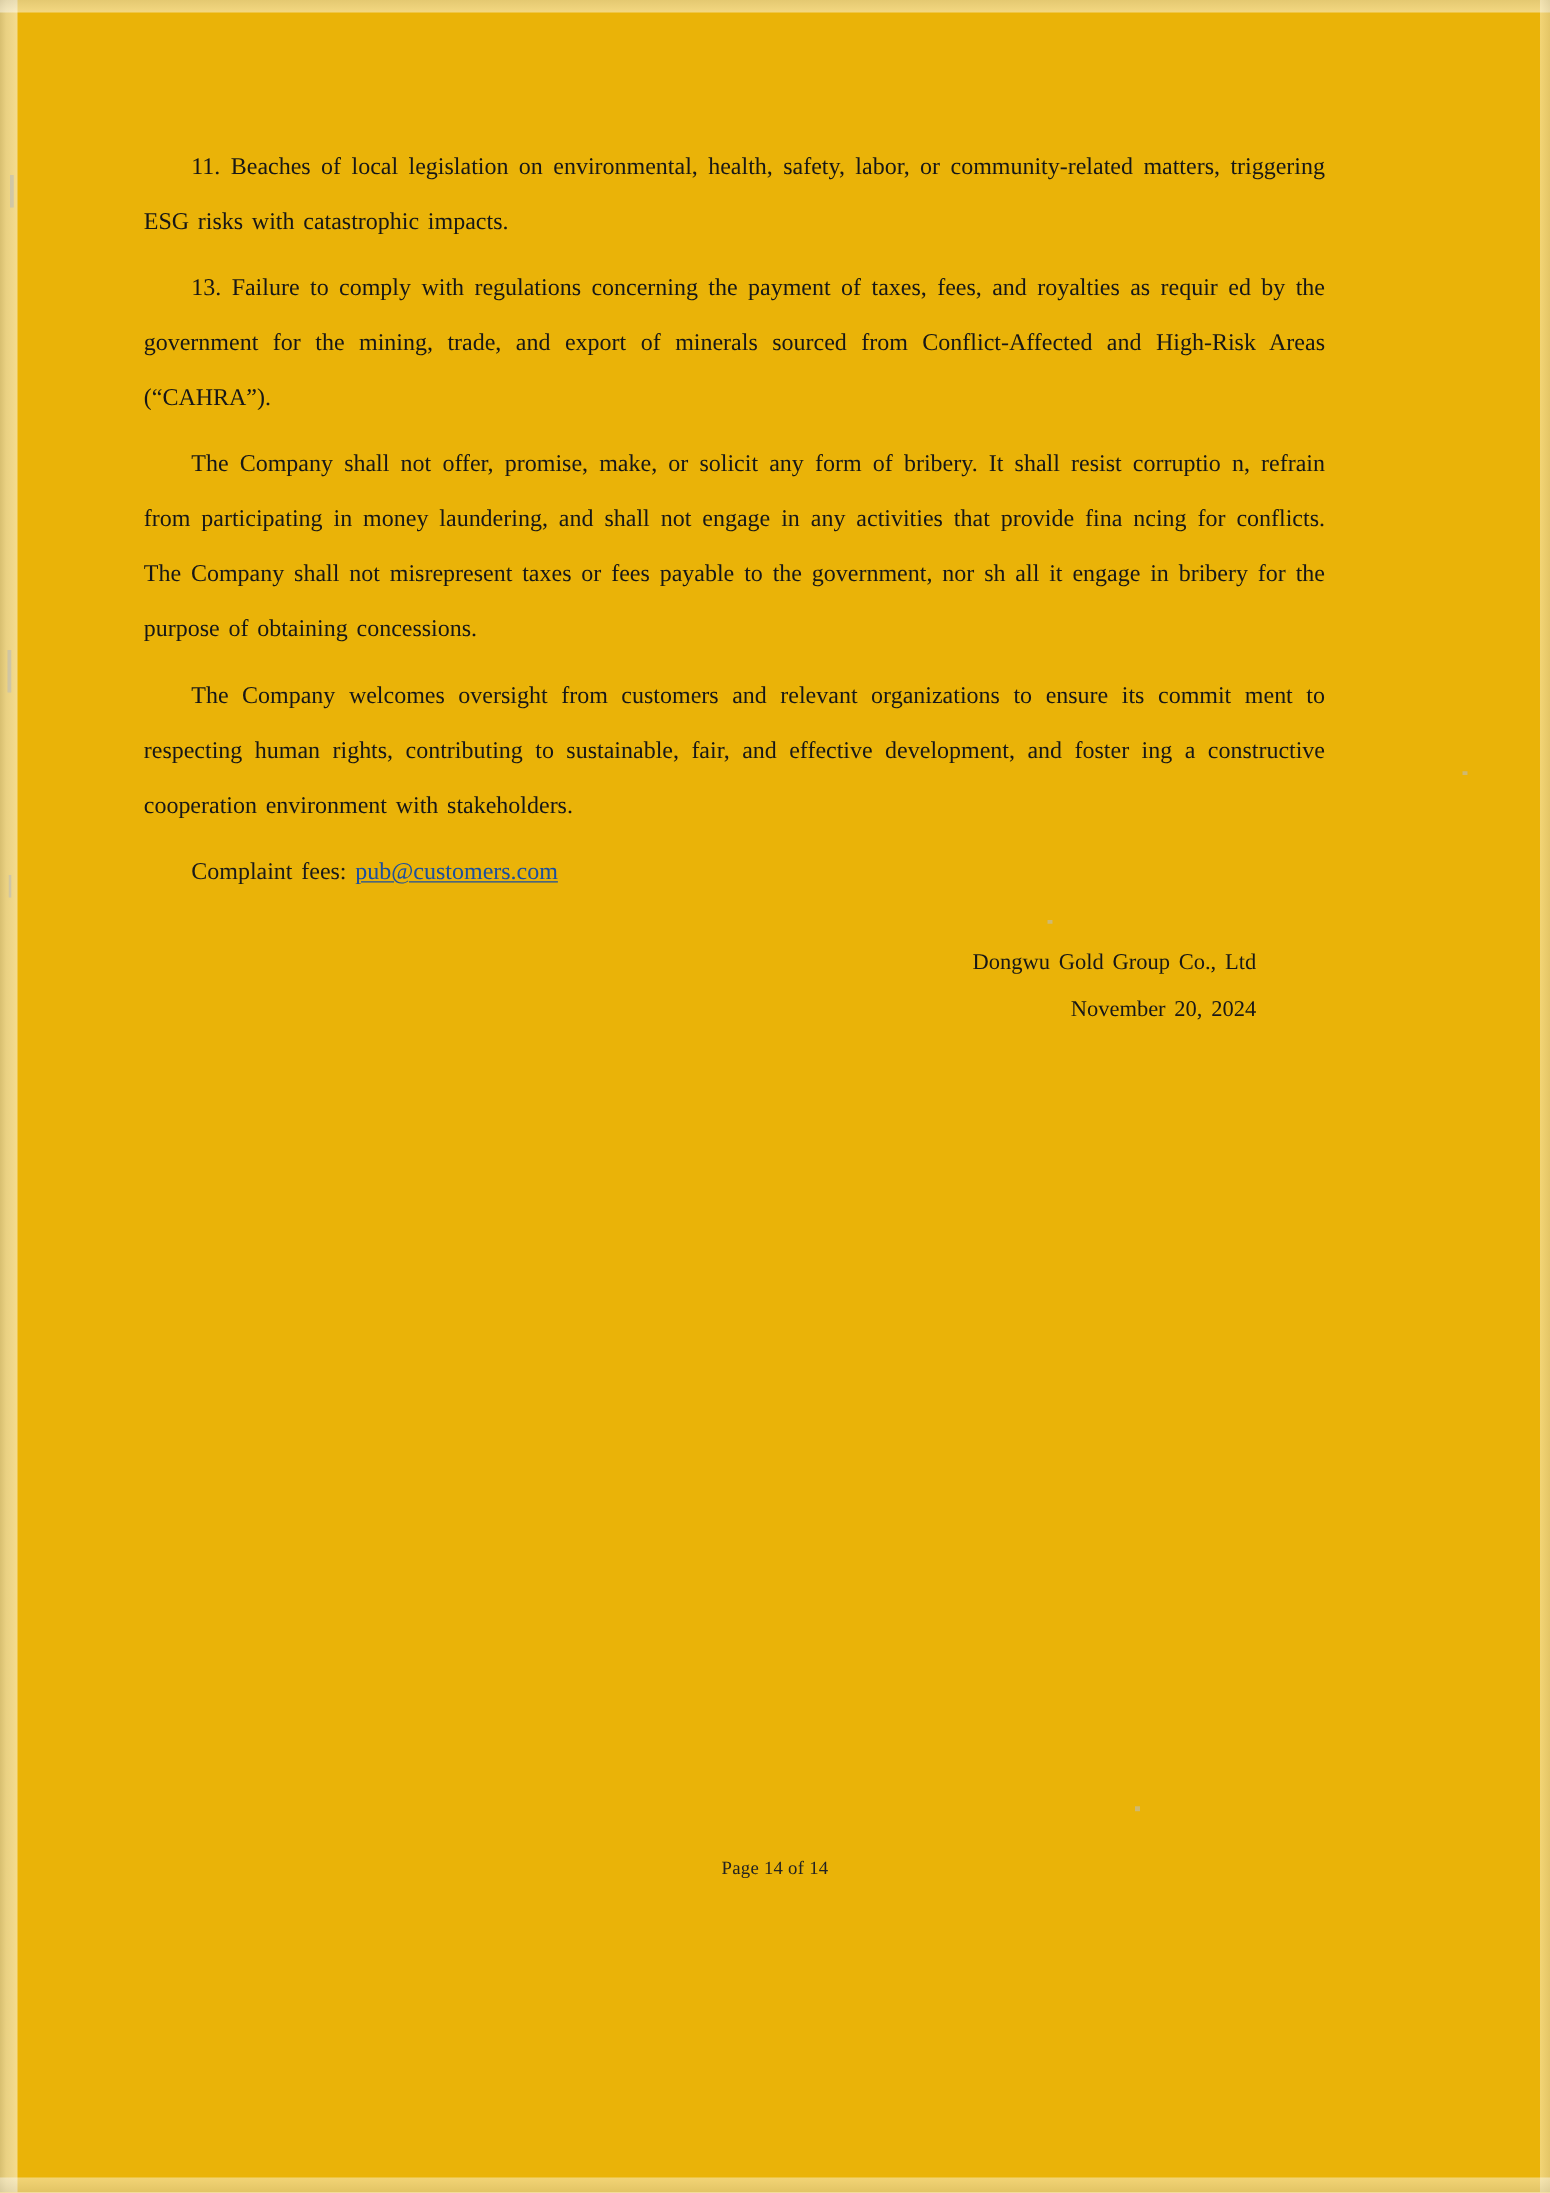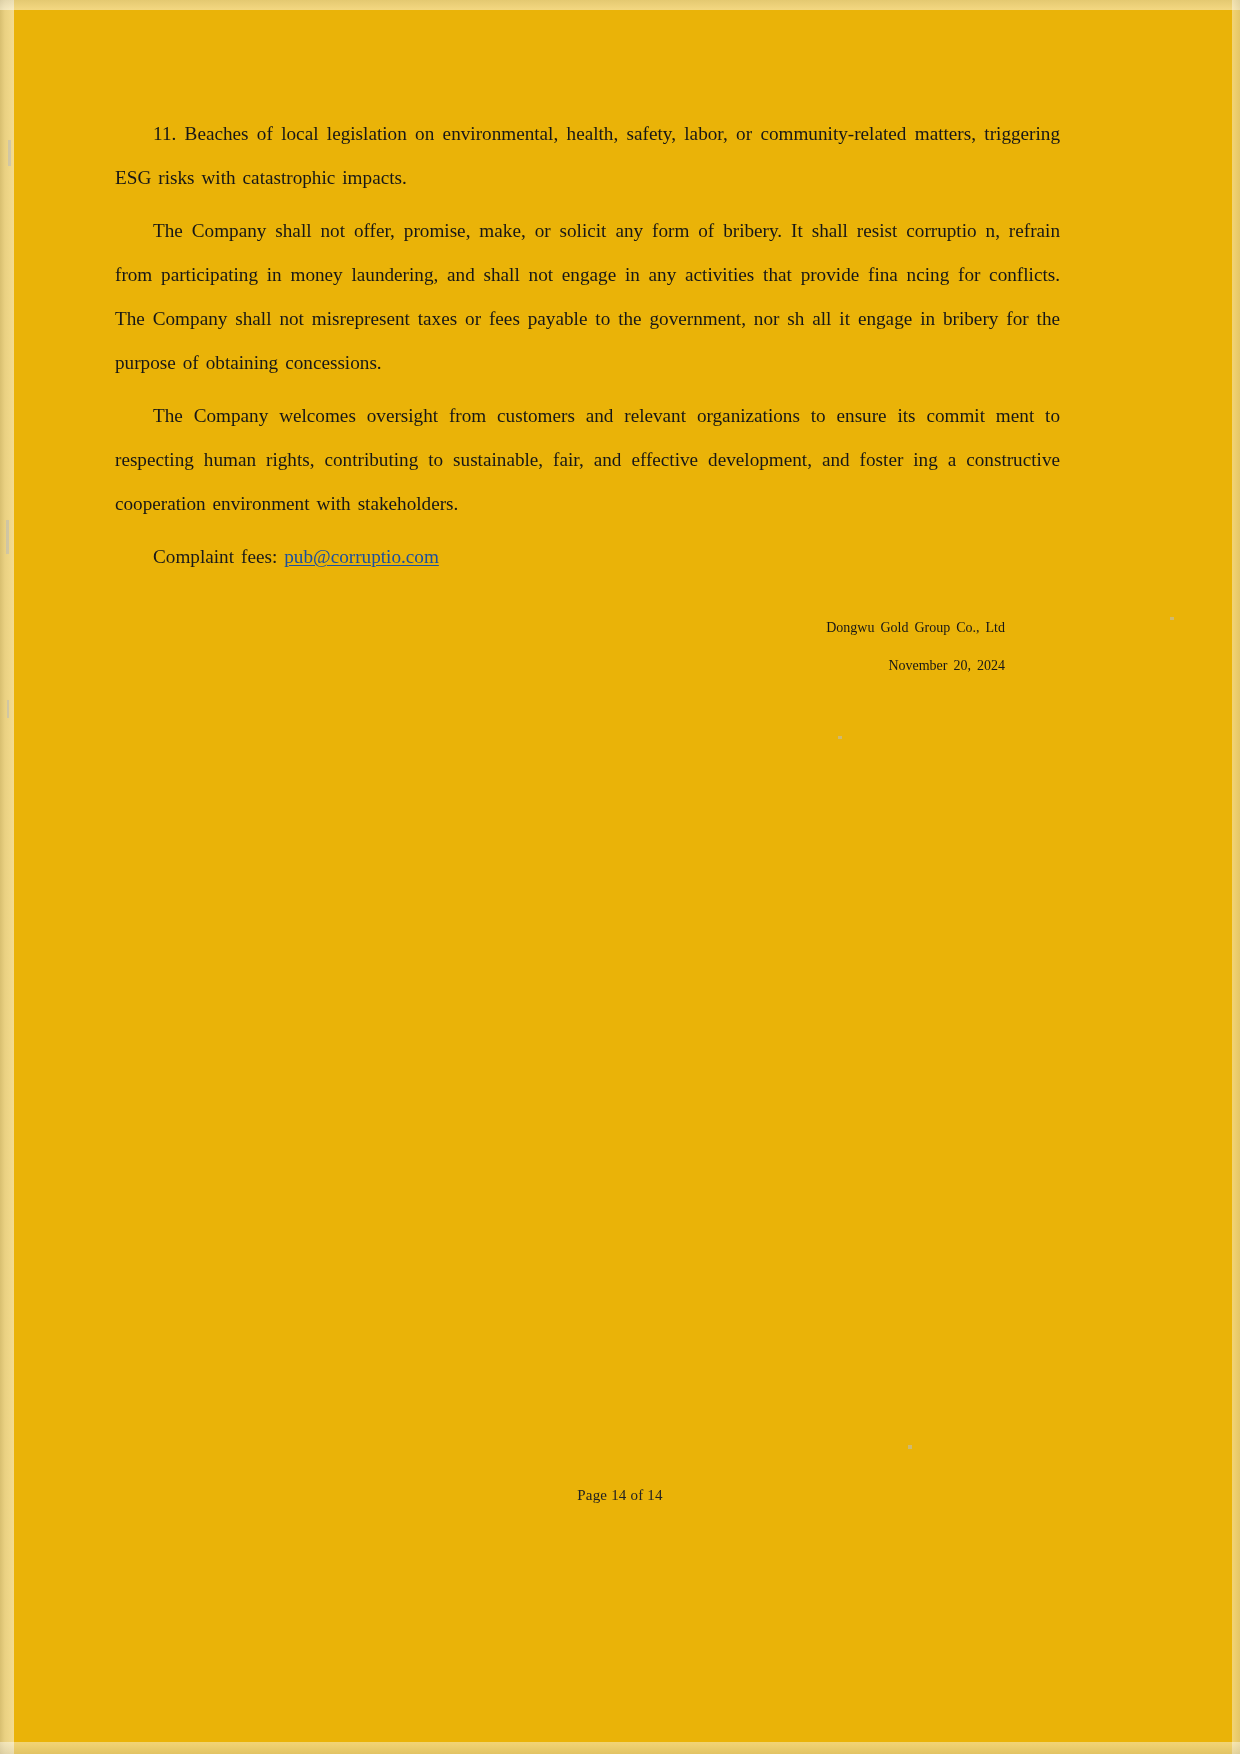--- a/index.html
+++ b/index.html
@@ -92,21 +92,21 @@
     text-underline-offset: 2px;
     word-spacing: 0;
   }
 
   .signature {
     margin-top: 30px;
     text-align: right;
     padding-right: 55px;
   }
   .signature div {
-    font-size: 14px;
+    font-size: 18px;
     line-height: 38px;
     word-spacing: 2.5px;
     color: #171717;
   }
 
   .footer {
     position: absolute;
     left: 0;
     right: 0;
     top: 1487px;
@@ -127,26 +127,27 @@
 
   <div class="speck" style="left:8px; top:140px; width:3px; height:26px;"></div>
   <div class="speck" style="left:6px; top:520px; width:3px; height:34px;"></div>
   <div class="speck" style="left:7px; top:700px; width:2px; height:18px;"></div>
   <div class="speck" style="left:1170px; top:617px; width:4px; height:3px;"></div>
   <div class="speck" style="left:838px; top:736px; width:4px; height:3px;"></div>
   <div class="speck" style="left:908px; top:1445px; width:4px; height:4px;"></div>
 
   <div class="content">
     <p class="para indent">11. Beaches of local legislation on environmental, health, safety, labor, or community-related matters, triggering ESG risks with catastrophic impacts.</p>
+    <p class="para indent">13. Failure to comply with regulations concerning the payment of taxes, fees, and royalties as requir ed by the government for the mining, trade, and export of minerals sourced from Conflict-Affected and High-Risk Areas (“CAHRA”).</p>
     <p class="para indent">The Company shall not offer, promise, make, or solicit any form of bribery. It shall resist corruptio n, refrain from participating in money laundering, and shall not engage in any activities that provide fina ncing for conflicts. The Company shall not misrepresent taxes or fees payable to the government, nor sh all it engage in bribery for the purpose of obtaining concessions.</p>
     <p class="para indent">The Company welcomes oversight from customers and relevant organizations to ensure its commit ment to respecting human rights, contributing to sustainable, fair, and effective development, and foster ing a constructive cooperation environment with stakeholders.</p>
 
     <div class="complaint">
       <span>Complaint fees:</span>
-      <span class="email-link">pub@corruptio.com</span>
+      <span class="email-link">pub@customers.com</span>
     </div>
 
     <div class="signature">
       <div>Dongwu Gold Group Co., Ltd</div>
       <div>November 20, 2024</div>
     </div>
   </div>
 
   <div class="footer">Page 14 of 14</div>
 </div>

